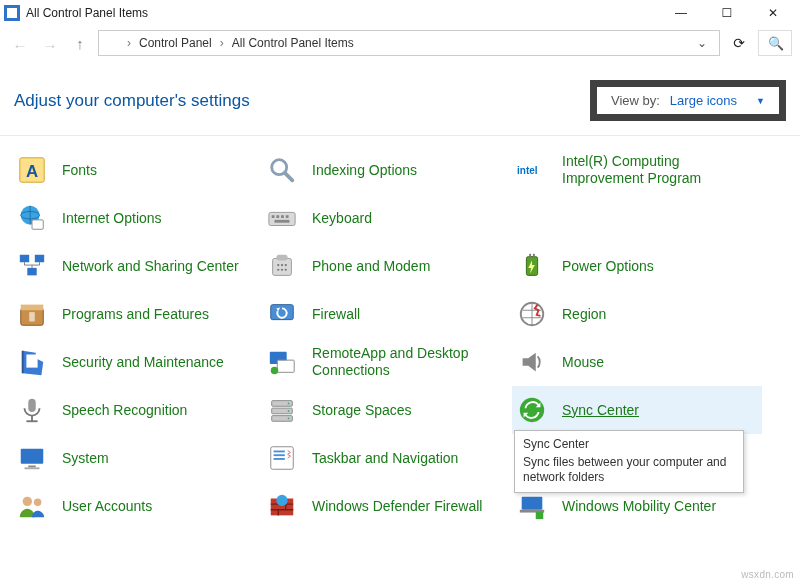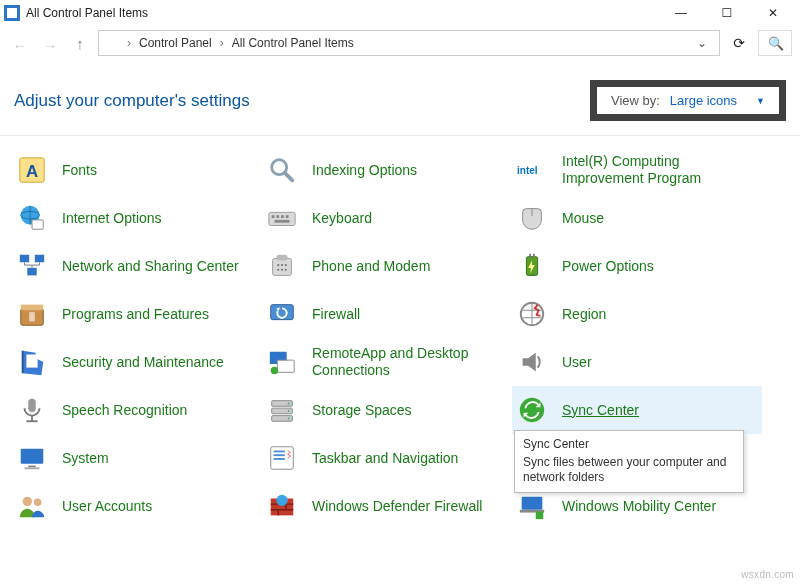--- a/index.html
+++ b/index.html
@@ -146,29 +146,20 @@
             <rect x="2" y="10" width="28" height="14" rx="2" fill="#d9d9d9" stroke="#999"></rect>
             <rect x="5" y="13" width="3" height="3" fill="#888"></rect>
             <rect x="10" y="13" width="3" height="3" fill="#888"></rect>
             <rect x="15" y="13" width="3" height="3" fill="#888"></rect>
             <rect x="20" y="13" width="3" height="3" fill="#888"></rect>
             <rect x="8" y="18" width="16" height="3" fill="#888"></rect>
           </svg>
         </div>
       <div class="label">Keyboard</div>
     </div>
-    <div class="cell">
-      <div class="icon">
-          <svg viewBox="0 0 32 32">
-            <path d="M10 6h12a4 4 0 0 1 4 4v8a10 10 0 0 1-20 0v-8a4 4 0 0 1 4-4z" fill="#d9d9d9" stroke="#888"></path>
-            <line x1="16" y1="6" x2="16" y2="14" stroke="#888"></line>
-          </svg>
-        </div>
-      <div class="label">Mouse</div>
-    </div>
   </div>
 
   <div class="gridrow">
     <div class="cell">
       <div class="icon">
           <svg viewBox="0 0 32 32">
             <rect x="3" y="4" width="10" height="8" fill="#2e75c9"></rect>
             <rect x="19" y="4" width="10" height="8" fill="#2e75c9"></rect>
             <rect x="11" y="18" width="10" height="8" fill="#2e75c9"></rect>
             <path d="M8 12v3h16v-3M16 15v3" stroke="#777" fill="none"></path>
@@ -258,21 +249,21 @@
         </div>
       <div class="label">RemoteApp and Desktop Connections</div>
     </div>
     <div class="cell">
       <div class="icon">
           <svg viewBox="0 0 32 32">
             <path d="M6 12h6l8-6v20l-8-6H6z" fill="#888"></path>
             <path d="M22 10c3 3 3 9 0 12" fill="none" stroke="#888" stroke-width="2"></path>
           </svg>
         </div>
-      <div class="label">User</div>
+      <div class="label">Mouse</div>
     </div>
   </div>
 
   <div class="gridrow">
     <div class="cell">
       <div class="icon">
           <svg viewBox="0 0 32 32">
             <rect x="12" y="4" width="8" height="14" rx="4" fill="#999"></rect>
             <path d="M8 14a8 8 0 0 0 16 0" fill="none" stroke="#777" stroke-width="2"></path>
             <line x1="16" y1="22" x2="16" y2="28" stroke="#777" stroke-width="2"></line>

